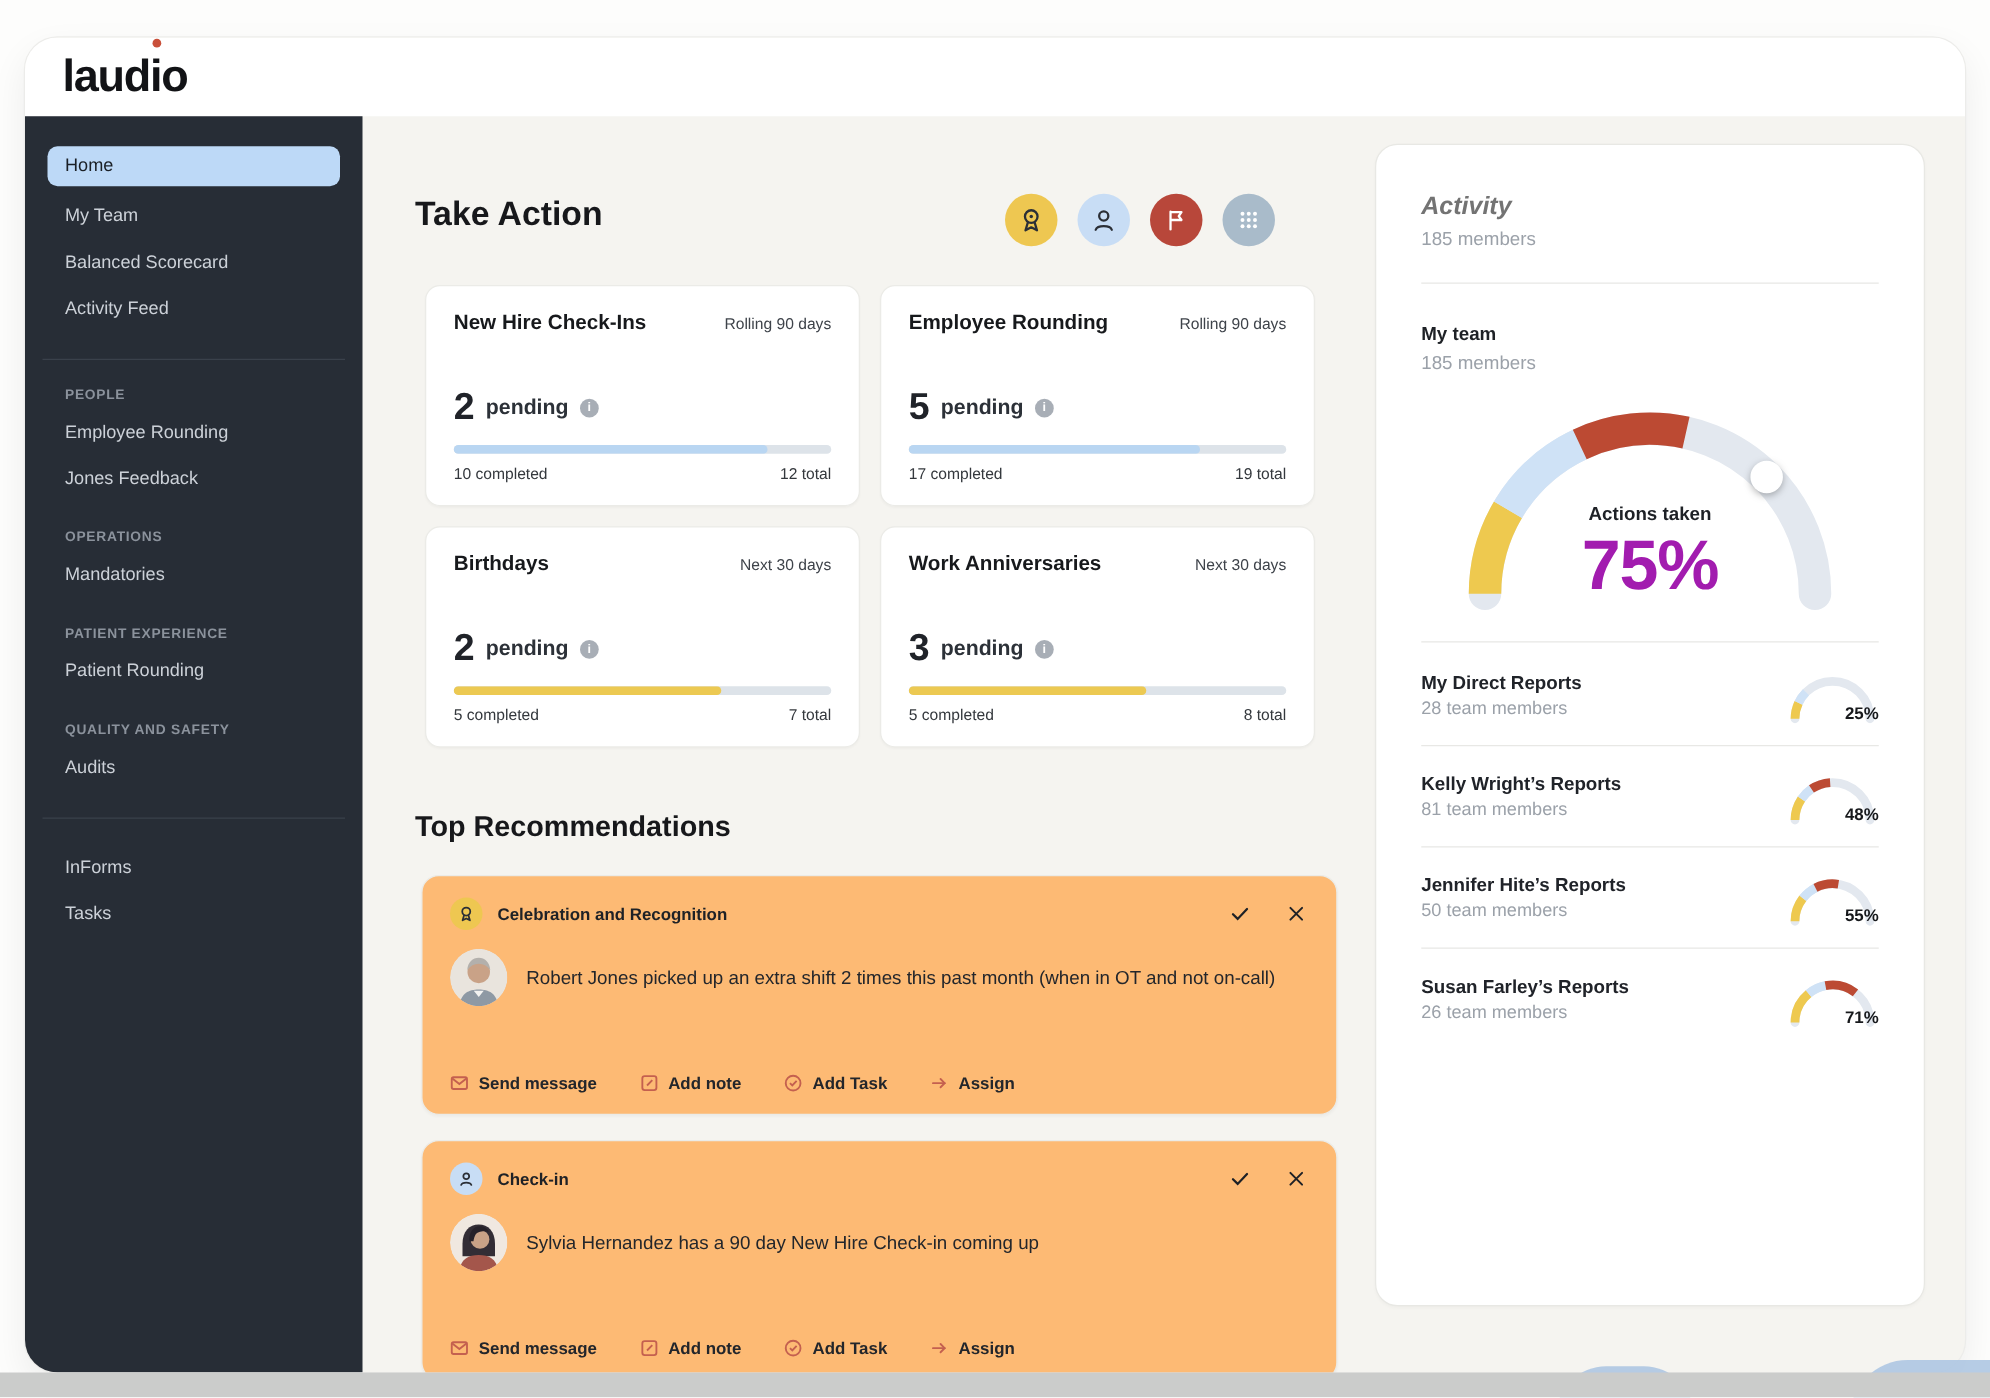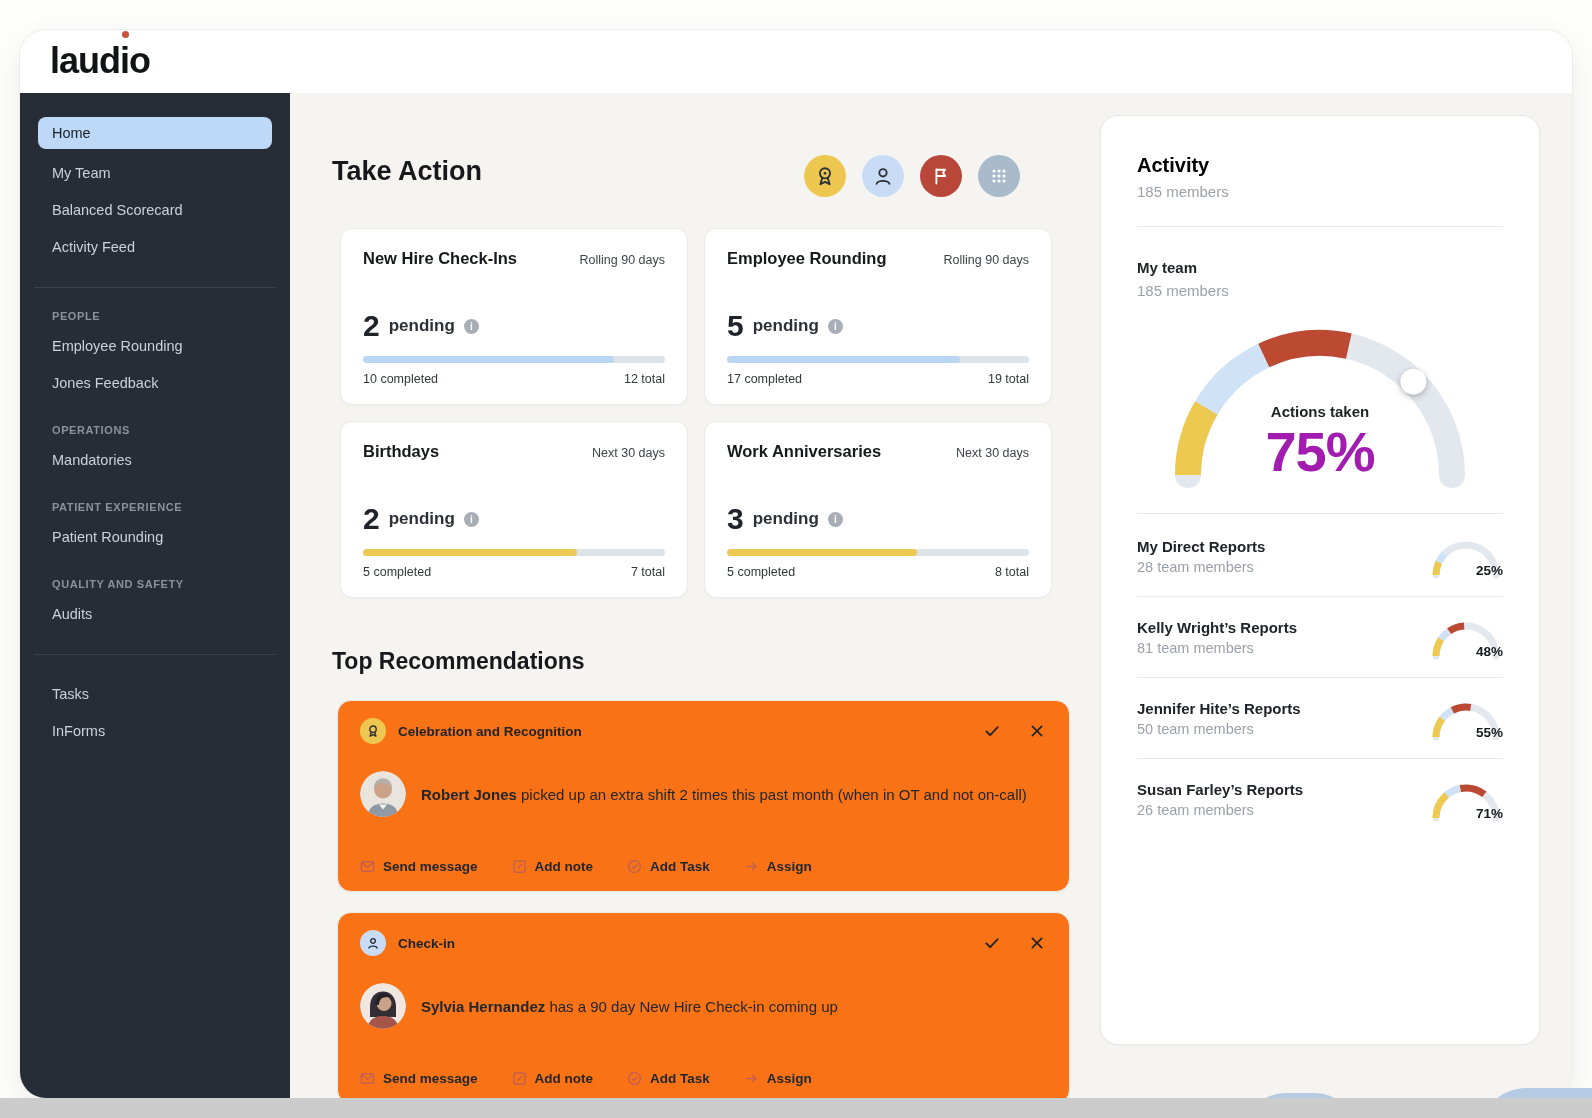--- a/index.html
+++ b/index.html
@@ -36,39 +36,39 @@
   .pending-row{margin-top:auto;display:flex;align-items:center;gap:9px;}
   .pending-num{font-size:30px;font-weight:700;color:#202329;}
   .pending-label{font-size:17px;font-weight:600;color:#2c3138;}
   .info-icon{width:15px;height:15px;border-radius:50%;background:#a8aeb6;color:#fff;font-size:10px;font-weight:700;
              display:inline-flex;align-items:center;justify-content:center;cursor:pointer;}
   .info-icon::after{content:"i";}
   .bar{margin-top:13px;height:7px;border-radius:4px;background:#dde3e9;overflow:hidden;}
   .bar-fill{height:100%;border-radius:4px;}
   .ta-card-footer{margin-top:9px;display:flex;justify-content:space-between;font-size:12.5px;color:#34383d;}
   
-  .rec-card{position:absolute;left:317px;width:733px;height:192px;background:#f97316;border:1px solid #ebebe7;
-            border-radius:14px;padding:17px 22px;display:flex;flex-direction:column;box-shadow:0 1px 2px rgba(0,0,0,.03);gap:12px;}
+  .rec-card{position:absolute;left:317px;width:733px;height:192px;background:#fdba74;border:1px solid #ebebe7;
+            border-radius:14px;padding:17px 22px;display:flex;flex-direction:column;box-shadow:0 1px 2px rgba(0,0,0,.03);}
   .rec1{top:670px;} .rec2{top:882px;}
   .rec-top{display:flex;align-items:center;}
   .tag-circle{width:26px;height:26px;border-radius:50%;display:flex;align-items:center;justify-content:center;}
   .tag-label{font-size:13.5px;font-weight:700;color:#1e2126;margin-left:12px;}
   .rec-top-icons{margin-left:auto;display:flex;gap:24px;align-items:center;}
   .icon-btn{background:none;border:none;padding:2px;cursor:pointer;display:flex;}
   .rec-body{display:flex;align-items:center;gap:15px;margin-top:15px;}
   .avatar{width:46px;height:46px;border-radius:50%;flex:0 0 46px;overflow:hidden;}
   .rec-text{font-size:15px;color:#23262b;}
-  .rec-text b{font-weight:700;}
+  .rec-text b{font-weight:400;}
   .rec-actions{margin-top:auto;display:flex;gap:34px;align-items:center;}
   .rec-action{display:flex;align-items:center;gap:8px;background:none;border:none;padding:0;cursor:pointer;
               font-size:13.5px;font-weight:700;color:#23262b;font-family:inherit;}
   
   .activity{position:absolute;left:1080px;top:85px;width:440px;height:930px;background:#fff;border:1px solid #e8e8e4;
             border-radius:18px;padding:0 36px;box-shadow:0 1px 3px rgba(0,0,0,.03);}
-  .act-title{margin-top:38px;font-size:20px;font-weight:700;color:#000000;}
+  .act-title{margin-top:38px;font-size:20px;font-weight:700;color:#737373;font-style:italic;}
   .act-sub{margin-top:6px;font-size:15px;color:#9ba1a9;}
   .panel-divider{border:none;border-top:1px solid #e8e8e5;margin:26px 0 0 0;}
   .team-title{margin-top:32px;font-size:15px;font-weight:700;color:#1e2126;}
   .gauge-wrap{position:relative;margin:24px auto 16px auto;width:300px;height:168px;}
   .gauge-wrap svg{display:block;}
   .gauge-label{position:absolute;left:0;right:0;top:80px;text-align:center;font-size:15px;font-weight:700;color:#1e2126;}
   .gauge-value{position:absolute;left:0;right:0;top:96px;text-align:center;font-size:56px;font-weight:700;color:#a21caf;letter-spacing:-1px;}
   .knob{filter:drop-shadow(0 2px 3px rgba(0,0,0,.28));}
   .report-row{display:flex;align-items:center;justify-content:space-between;padding:17px 0;border-top:1px solid #e8e8e5;cursor:pointer;}
   .report-row.first{border-top:none;margin-top:2px;}
@@ -101,22 +101,22 @@
       <div class="side-header">PEOPLE</div>
       <div class="nav-item">Employee Rounding</div>
       <div class="nav-item">Jones Feedback</div>
       <div class="side-header">OPERATIONS</div>
       <div class="nav-item">Mandatories</div>
       <div class="side-header">PATIENT EXPERIENCE</div>
       <div class="nav-item">Patient Rounding</div>
       <div class="side-header">QUALITY AND SAFETY</div>
       <div class="nav-item">Audits</div>
       <hr class="side-divider">
+      <div class="nav-item">InForms</div>
       <div class="nav-item">Tasks</div>
-      <div class="nav-item">InForms</div>
     </nav>
 
     <h1 class="section-title ta-title" style="margin:0;">Take Action</h1>
 
     <div class="quick-actions">
       <button class="qa-circle" style="background:#eec751;">
         <span style="display:flex;">
           <svg width="22" height="22" viewBox="0 0 24 24" fill="none" stroke="#2b2f36" stroke-width="2">
             <circle cx="12" cy="9" r="5.5"></circle>
               <path d="M9.2 13.5L7 21l5-2.6L17 21l-2.2-7.5" stroke-linejoin="round"></path>

